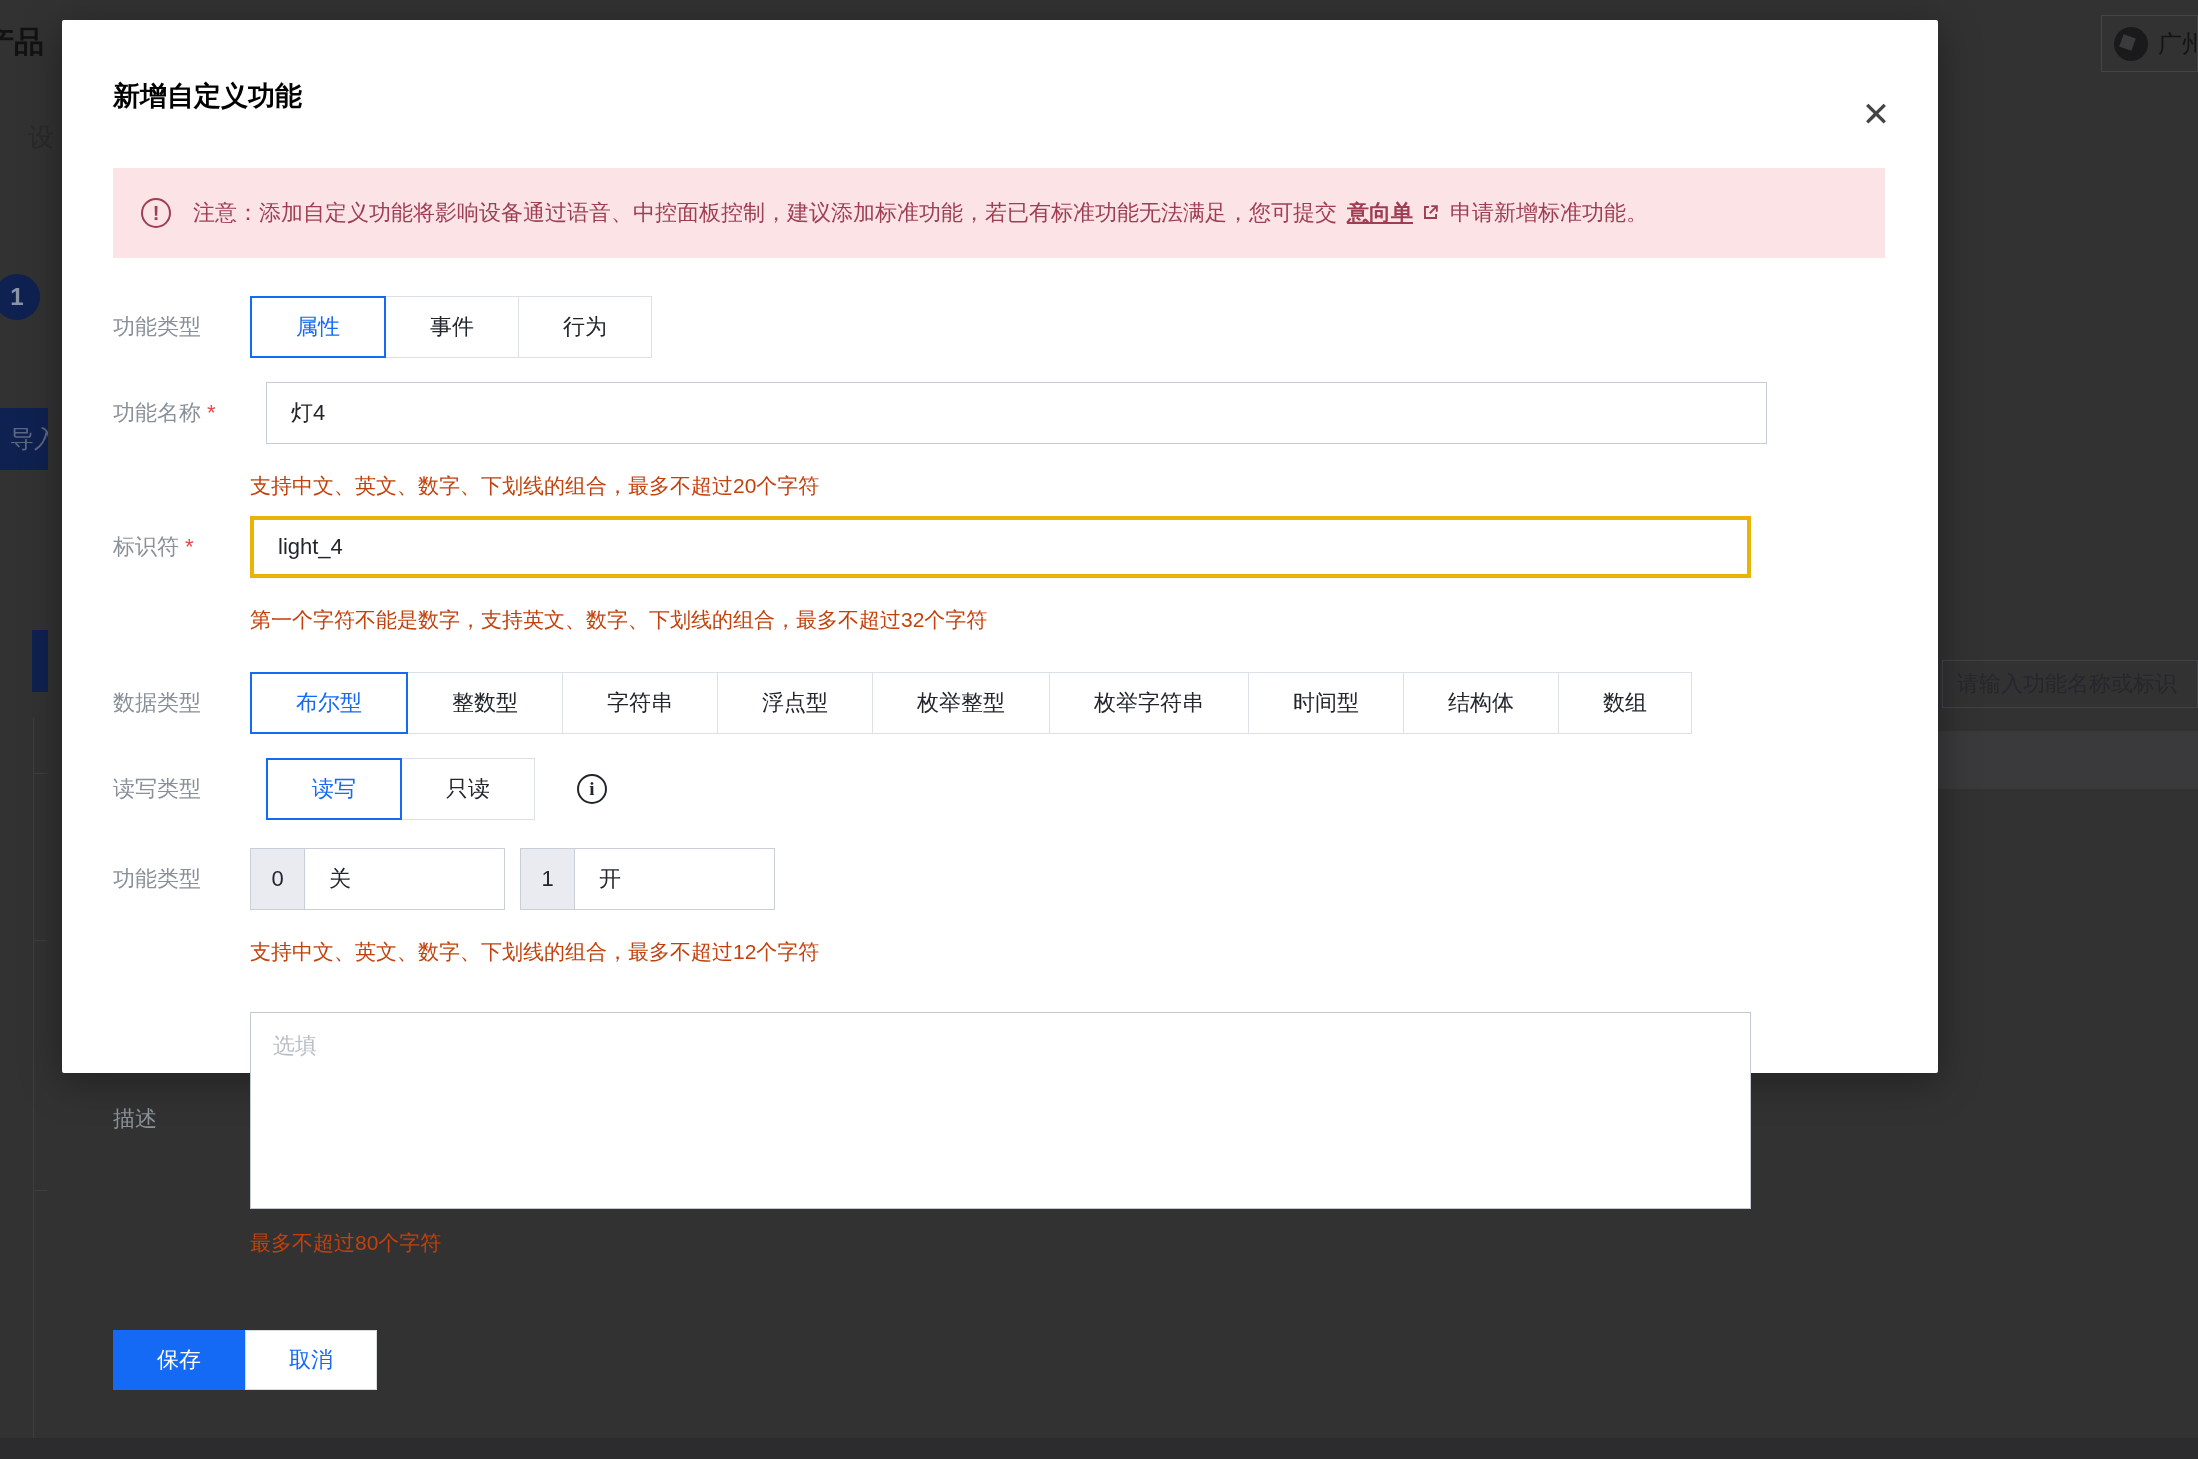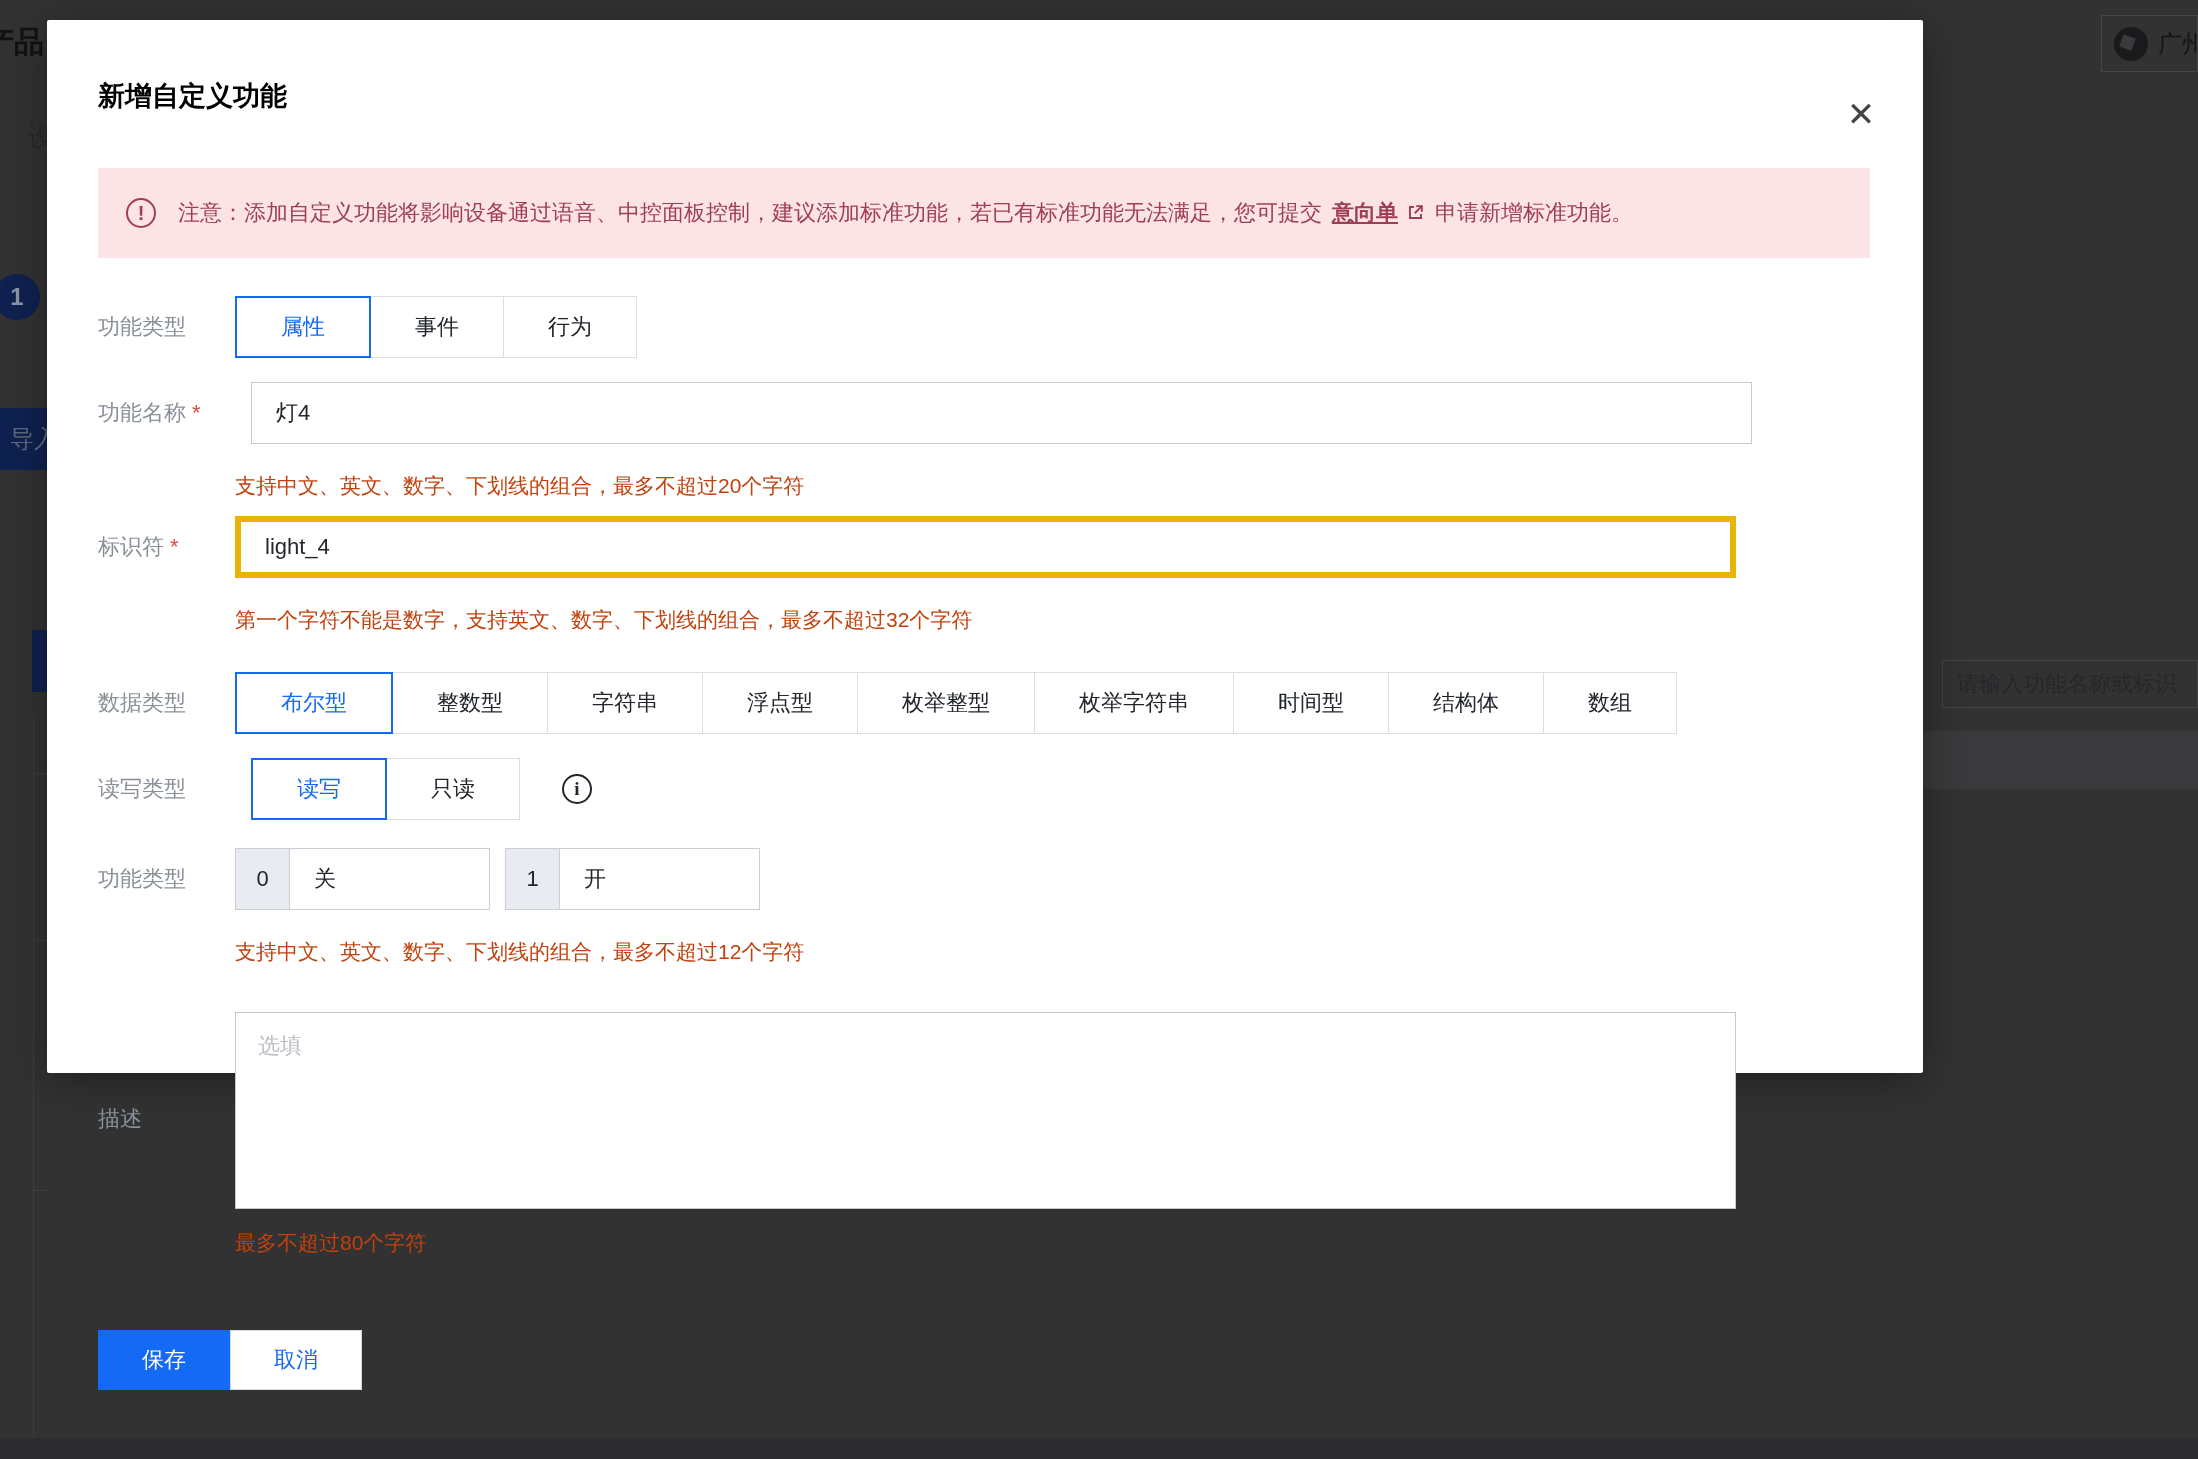--- a/index.html
+++ b/index.html
@@ -42,21 +42,21 @@
   .bg-region-label { font-size:24px; color:#141415; }
   .bg-search {
     right:0; top:660px; width:256px; height:48px; border:1px solid #404347;
     font-size:22px; color:#25272b; line-height:46px; padding-left:14px;
   }
   .bg-table-band { right:0; top:731px; width:275px; height:58px; background:#3a3a3c; }
   .bg-bottom-band { left:0; top:1438px; width:2198px; height:21px; background:#2c2c2e; }
 
   
   .modal {
-    position:absolute; left:47px; top:20px; width:1876px; height:1053px;
+    position:absolute; left:62px; top:20px; width:1876px; height:1053px;
     background:#ffffff; border-radius:2px;
     box-shadow:0 8px 40px rgba(0,0,0,.35);
     padding:0 53px 0 51px;
   }
   .modal-title {
     position:absolute; left:51px; top:58px;
     font-size:27px; font-weight:700; color:#000;
   }
   .modal-close {
     position:absolute; right:40px; top:72px; width:44px; height:44px;
@@ -100,21 +100,21 @@
   }
   .gbtn:first-child { margin-left:0; }
   .gbtn.selected {
     border:2px solid #156af5; color:#156af5; position:relative; z-index:2;
   }
 
   .text-input {
     width:1501px; height:62px; border:1px solid #c6ccd6; background:#fff;
     font-size:22px; color:#22262c; padding:0 24px; font-family:inherit;
   }
-  .text-input.focused { border:6px solid #eab308; }
+  .text-input.focused { border:4px solid #eab308; }
   .mt-30 { margin-top:24px;gap:16px; }
   .mt-34 { margin-top:16px; }
   .mt-38 { margin-top:38px; }
   .mt-28 { margin-top:28px; }
   .mt-46 { margin-top:46px; }
 
   .info-icon {
     width:30px; height:30px; border:2px solid #22262c; border-radius:50%;
     margin-left:26px; display:flex; align-items:center; justify-content:center;
     font-size:19px; font-weight:700; color:#22262c; cursor:pointer;

